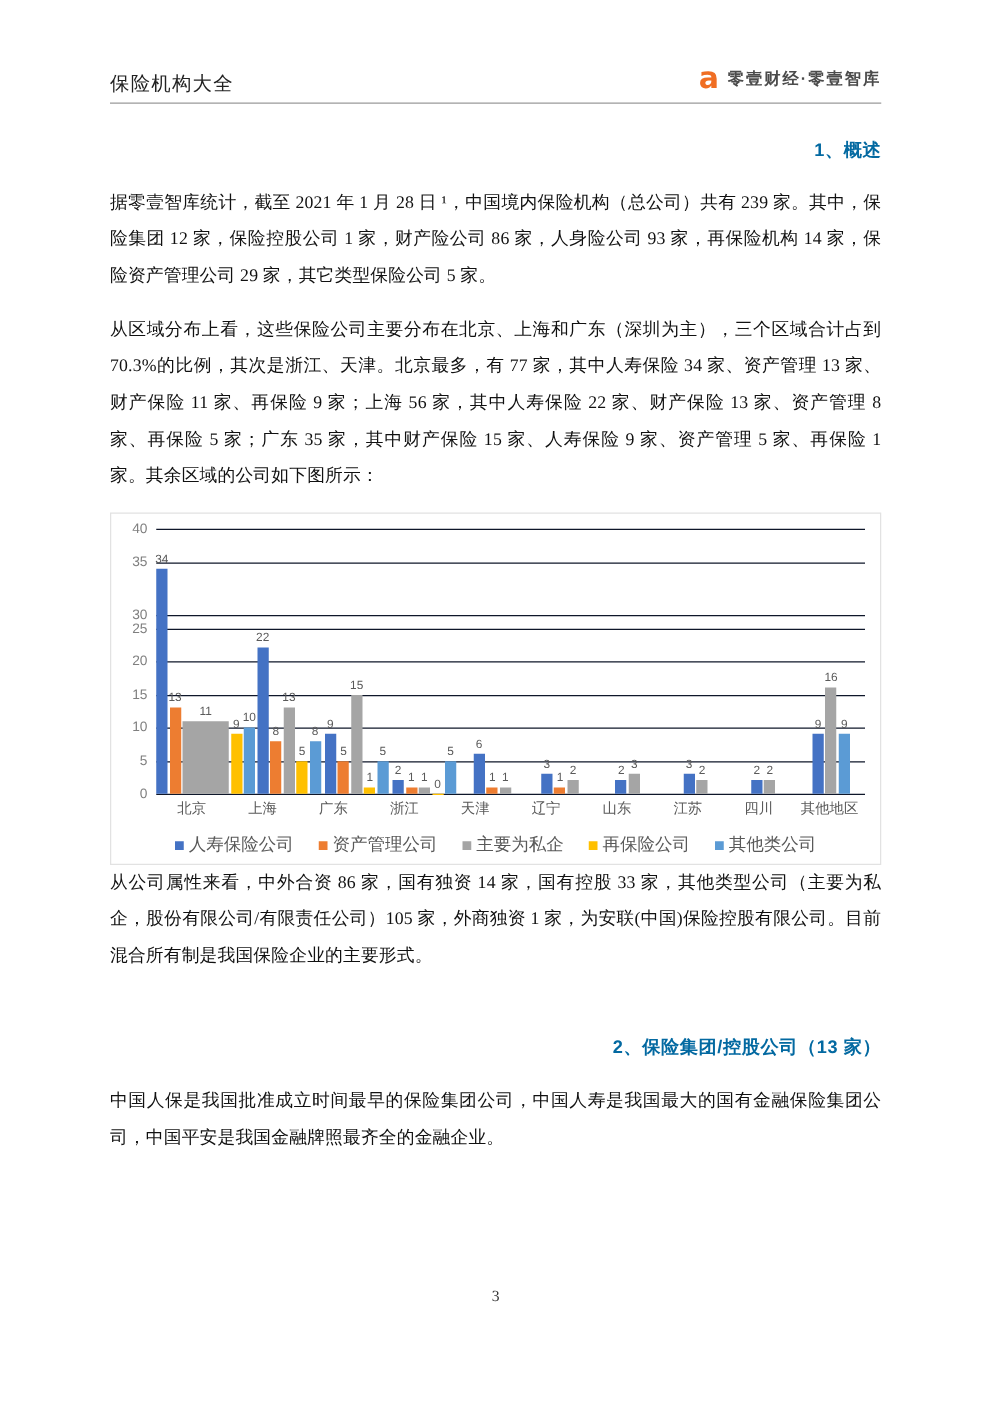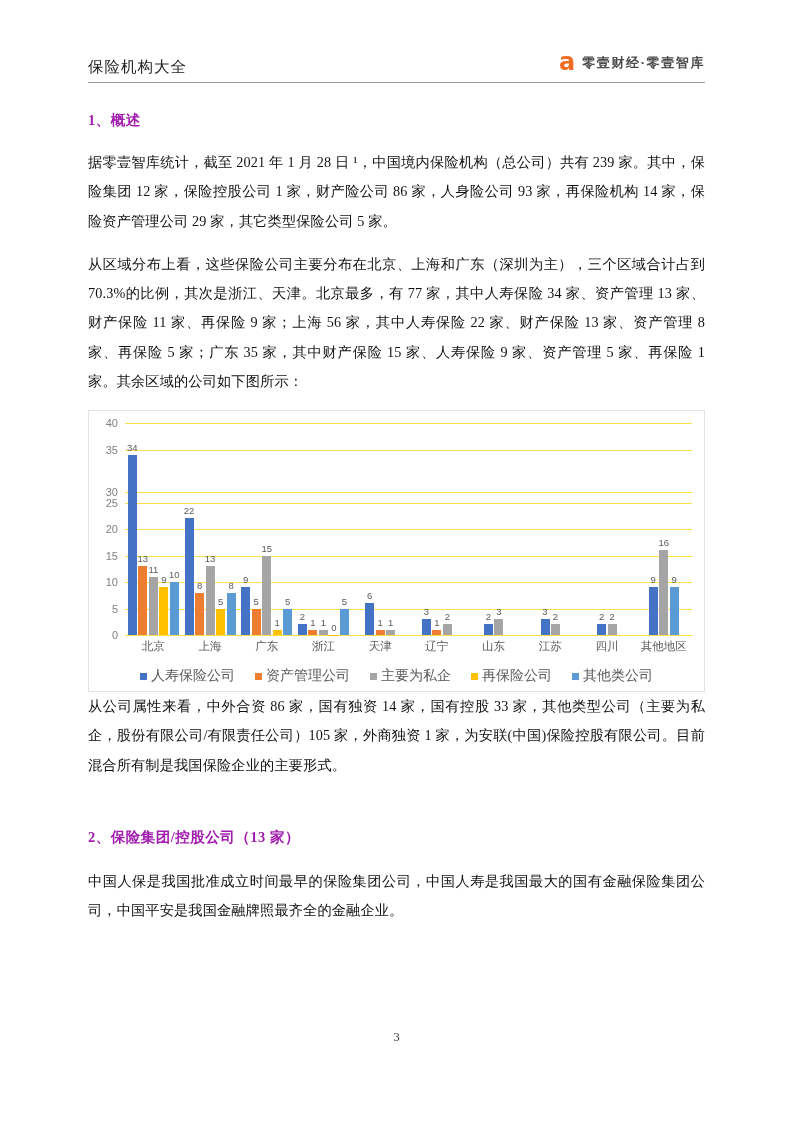--- a/index.html
+++ b/index.html
@@ -53,25 +53,26 @@
     font-size:13px;
     letter-spacing:1.6px;
     color:#4b4b4b;
     font-family:"Liberation Sans","DejaVu Sans",sans-serif;
     font-weight:700;
   }
 
   
   h2.sec{
     font-size:14.5px;
-    color:#a21caf;
+    color:#0369a1;
     font-weight:700;
     margin:28px 0 18px 0;
     letter-spacing:0.5px;
-    font-family:Liberation Serif, serif;
+    font-family:Liberation Sans, sans-serif;
+    text-align:right;
   }
   h2.sec2{ margin:48px 0 20px 0; }
 
   p.body{
     font-size:14.2px;
     line-height:2.06;
     margin:0 0 14px 0;
     text-align:justify;
     text-justify:inter-ideograph;
     letter-spacing:0.15px;
@@ -93,21 +94,21 @@
     left:0;top:0;right:0;bottom:0;
   }
   .plot{
     position:absolute;
     left:36px; right:12px; top:12px; height:212px;
   }
   .gridline{
     position:absolute;
     left:0;right:0;
     height:1px;
-    background:#fde047;
+    background:#0f172a;
   }
   .ytick{
     position:absolute;
     right:100%;
     margin-right:7px;
     transform:translateY(-50%);
     font-size:11px;
     color:#7f7f7f;
     font-family:"Liberation Sans","DejaVu Sans",sans-serif;
     white-space:nowrap;
@@ -244,21 +245,21 @@
             </div>
           </div>
         <div class="groups" id="bar-groups">
             <div class="group">
               <div class="bar" style="height: 180.2px; background: rgb(68, 114, 196);">
                 <span class="vlabel">34</span>
               </div>
               <div class="bar" style="height: 68.9px; background: rgb(237, 125, 49);">
                 <span class="vlabel">13</span>
               </div>
-              <div class="bar" style="height: 58.3px; background: rgb(165, 165, 165);">
+              <div class="bar" style="height: 58.3px; background: rgb(165, 165, 165); padding-left: 28px;">
                 <span class="vlabel">11</span>
               </div>
               <div class="bar" style="height: 47.7px; background: rgb(255, 192, 0);">
                 <span class="vlabel">9</span>
               </div>
               <div class="bar" style="height: 53px; background: rgb(91, 155, 213);">
                 <span class="vlabel">10</span>
               </div>
             </div>
             <div class="group">

